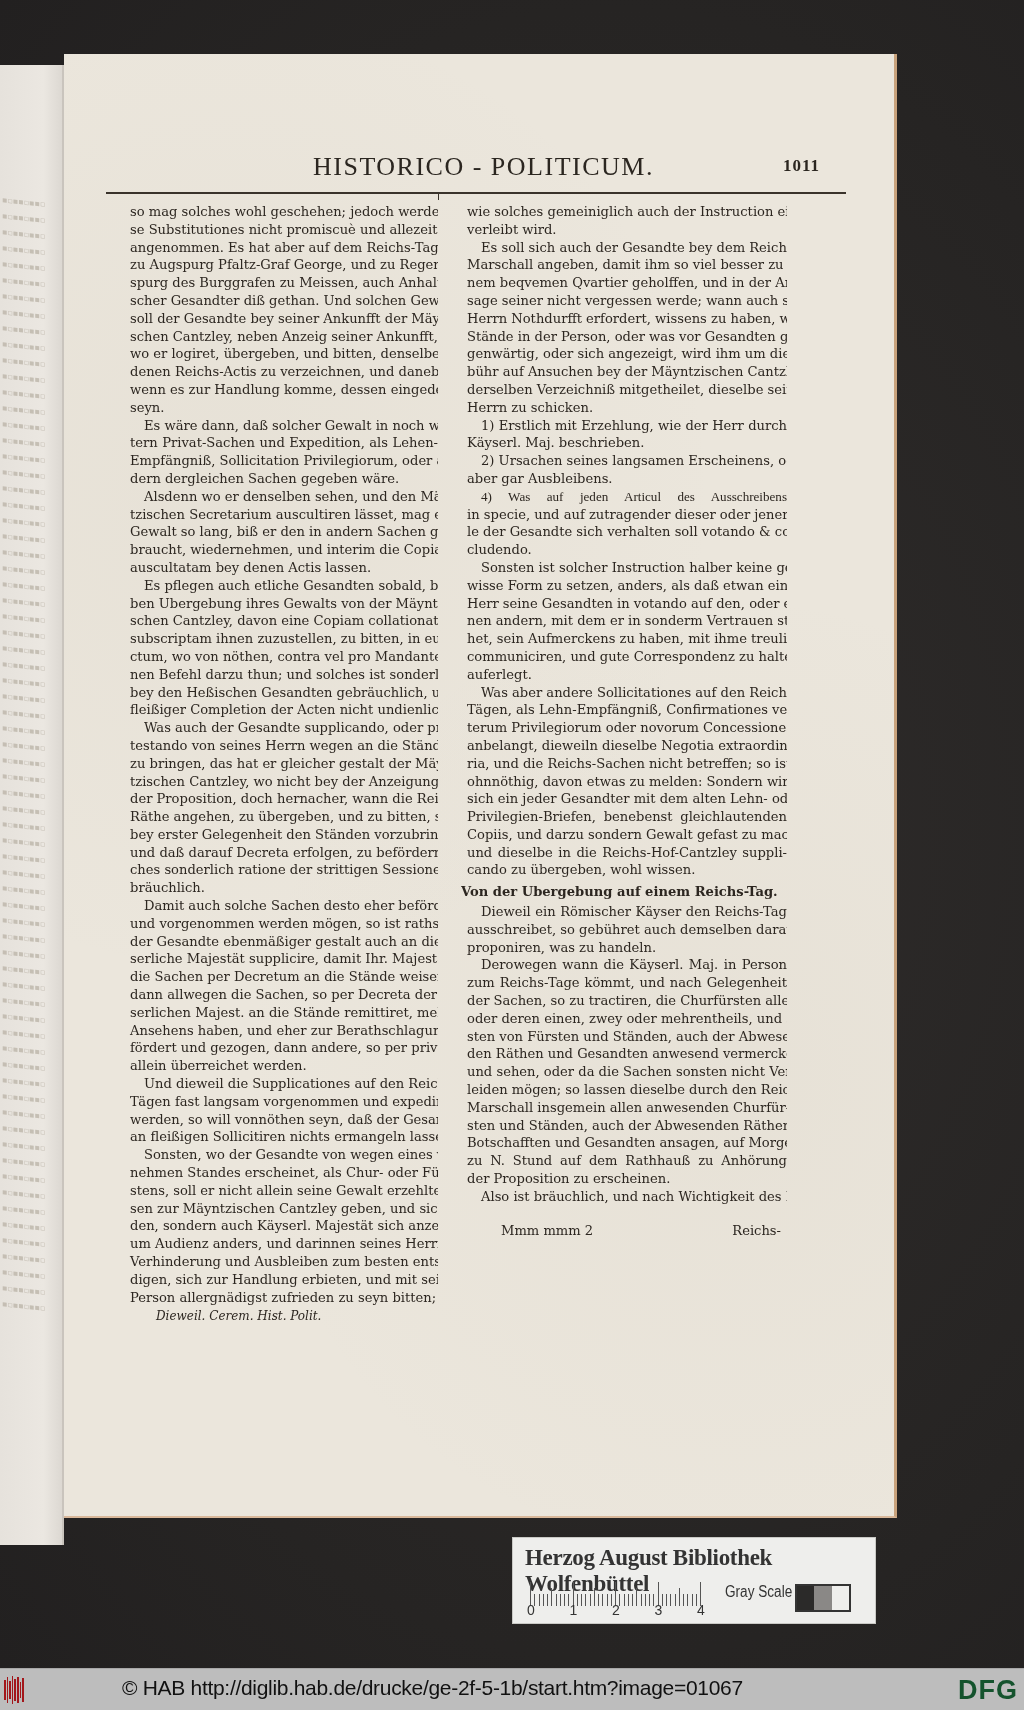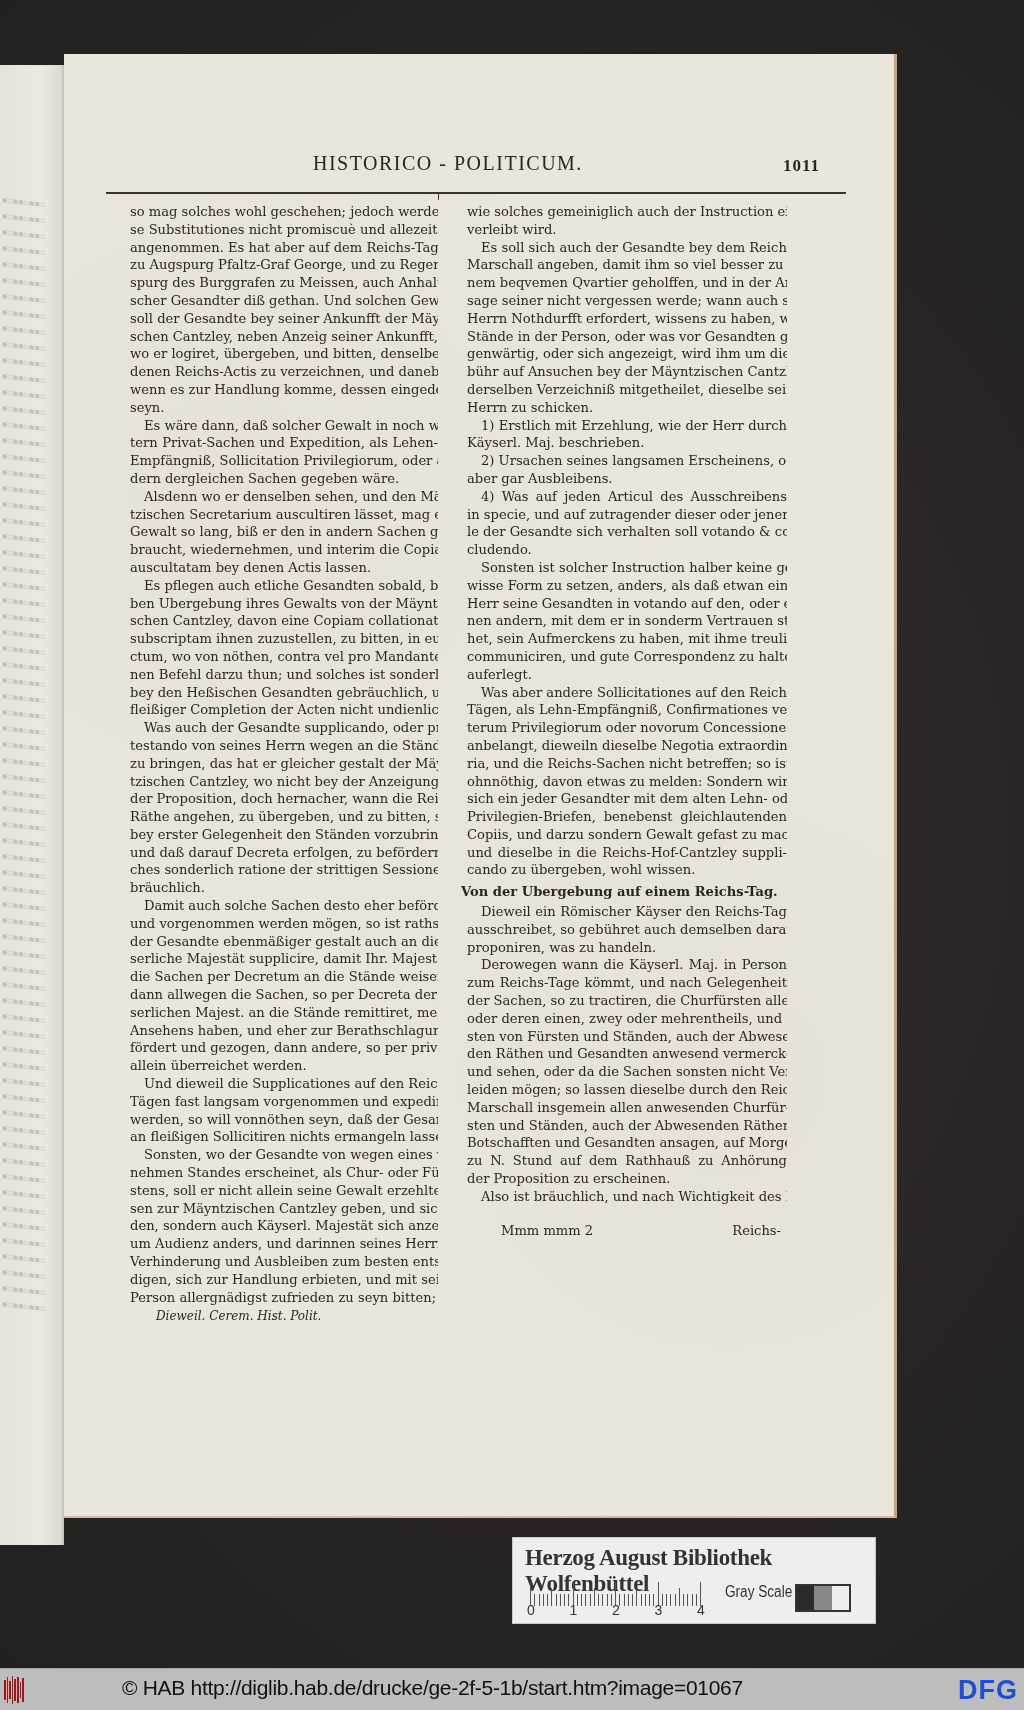--- a/index.html
+++ b/index.html
@@ -35,21 +35,21 @@
       radial-gradient(circle at 20% 30%, rgba(180,170,150,.08) 0, rgba(0,0,0,0) 40%),
       radial-gradient(circle at 80% 70%, rgba(180,170,150,.08) 0, rgba(0,0,0,0) 40%);
     border-right:3px solid #c8a27c;
     border-bottom:2px solid #d9b89a;
   }
   .running-head {
     position:absolute; left:210px; top:107px; width:580px; height:38px;
   }
   .running-title {
     position:absolute; left:63px; top:6px;
-    font-size:20px; letter-spacing:1.5px; color:#2b2620;
+    font-size:26px; letter-spacing:1.5px; color:#2b2620;
     font-family:"Liberation Serif", serif;
   }
   .folio {
     position:absolute; right:10px; top:10px; font-size:17px; font-weight:bold; color:#2b2620;
     font-family:"Liberation Serif", serif; letter-spacing:1px;
   }
   .head-rule {
     position:absolute; left:42px; top:137px; width:740px; height:2px; background:#3a332b;
   }
   .col-rule {
@@ -114,21 +114,21 @@
   .hab-logo {
     position:absolute; left:4px; top:7px; width:20px; height:28px; display:flex; gap:1px;
   }
   .hab-logo div { width:1.6px; background:#a3171b; }
   .copyright {
     position:absolute; left:122px; top:7px; font-family:"Liberation Sans", sans-serif;
     font-size:21px; color:#111; letter-spacing:-0.3px;
   }
   .dfg-logo {
     position:absolute; right:6px; top:6px; font-family:"Liberation Sans", sans-serif;
-    font-weight:bold; font-size:27px; color:#1d4ed8; letter-spacing:1px;
+    font-weight:bold; font-size:27px; color:#14532d; letter-spacing:1px;
   }
 </style>
 </head>
 <body>
 
 <div class="backdrop"></div>
 
 <div class="prev-page">
   <div class="prev-bleed" id="prevBleed">
       <div>▪▫▪▪▫▪▪▫</div>
@@ -313,21 +313,21 @@
       </div>
       <div class="para">
         <span class="line" style="padding-left: 14px;">1) Erstlich mit Erzehlung, wie der Herr durch</span>
         <span class="line last">Käyserl. Maj. beschrieben.</span>
       </div>
       <div class="para">
         <span class="line" style="padding-left: 14px;">2) Ursachen seines langsamen Erscheinens, oder</span>
         <span class="line last">aber gar Ausbleibens.</span>
       </div>
       <div class="para">
-        <span class="line" style="padding-left: 14px;">4) Was auf jeden Articul des Ausschreibens</span>
+        <span class="line" style="padding-left: 14px; font-family: Liberation Serif, serif;">4) Was auf jeden Articul des Ausschreibens</span>
         <span class="line">in specie, und auf zutragender dieser oder jener Fäl-</span>
         <span class="line">le der Gesandte sich verhalten soll votando &amp; con-</span>
         <span class="line last">cludendo.</span>
       </div>
       <div class="para">
         <span class="line" style="padding-left: 14px;">Sonsten ist solcher Instruction halber keine ge-</span>
         <span class="line">wisse Form zu setzen, anders, als daß etwan ein</span>
         <span class="line">Herr seine Gesandten in votando auf den, oder ei-</span>
         <span class="line">nen andern, mit dem er in sonderm Vertrauen ste-</span>
         <span class="line">het, sein Aufmerckens zu haben, mit ihme treulich zu</span>

